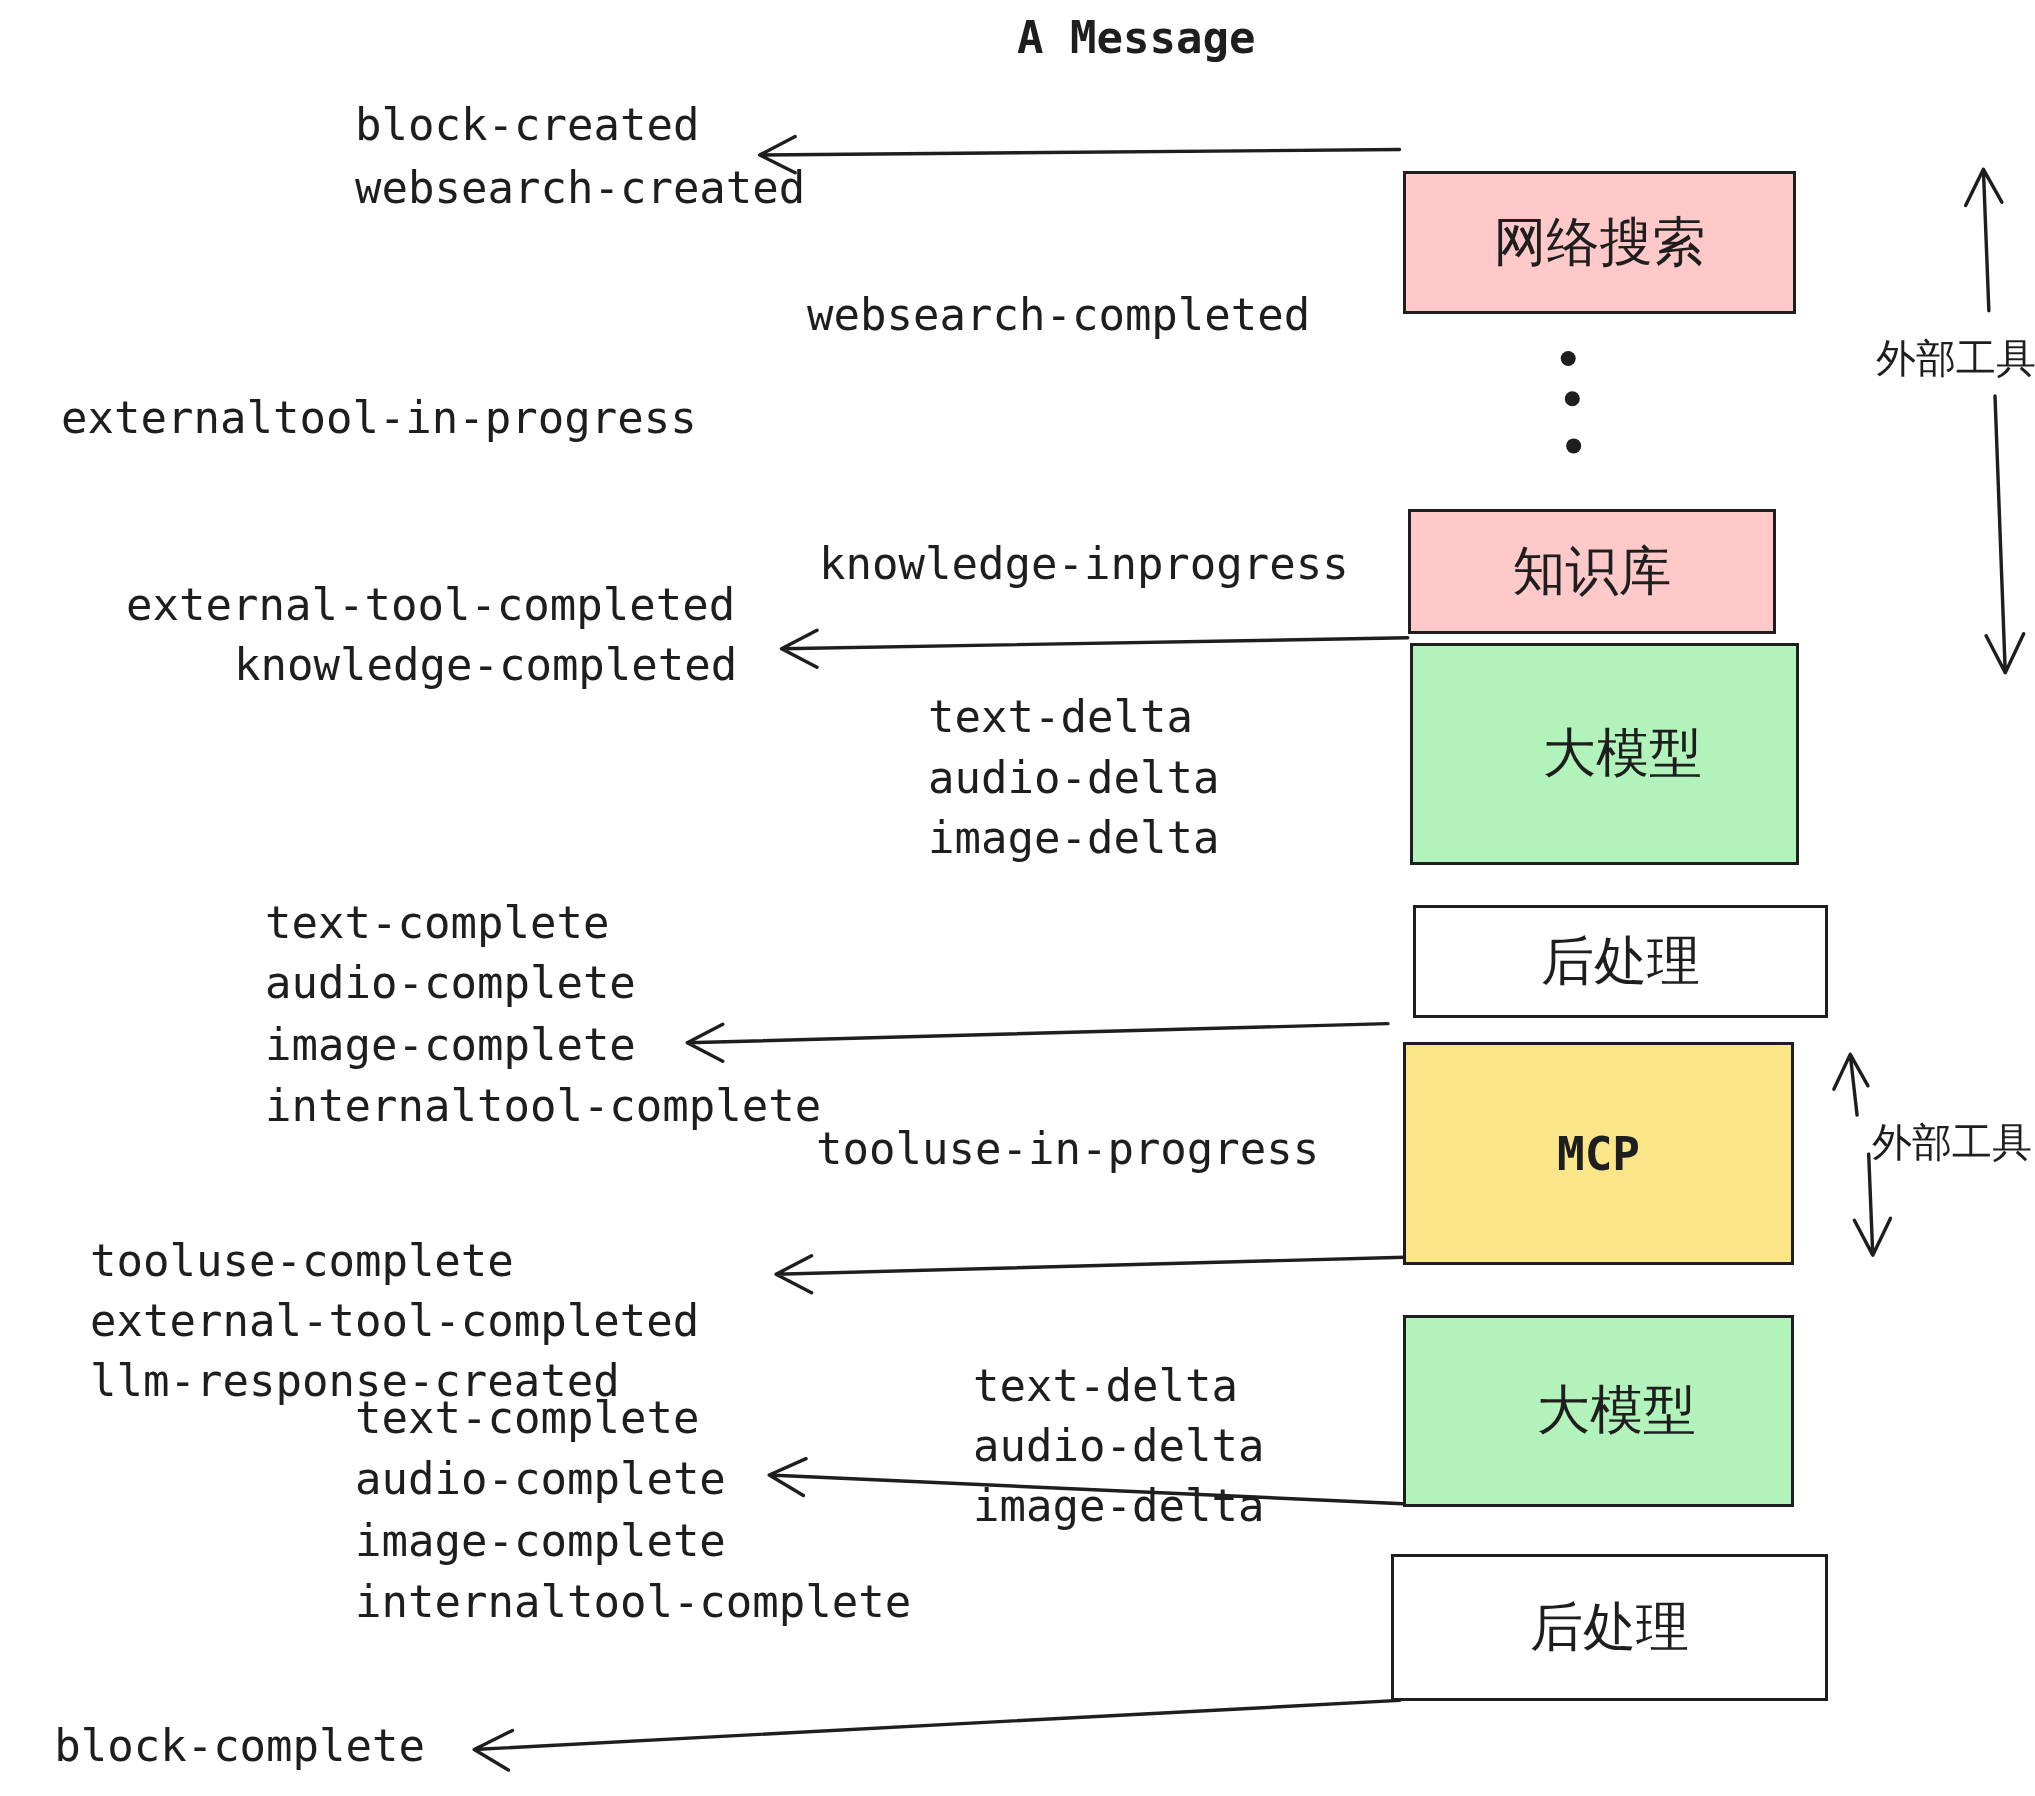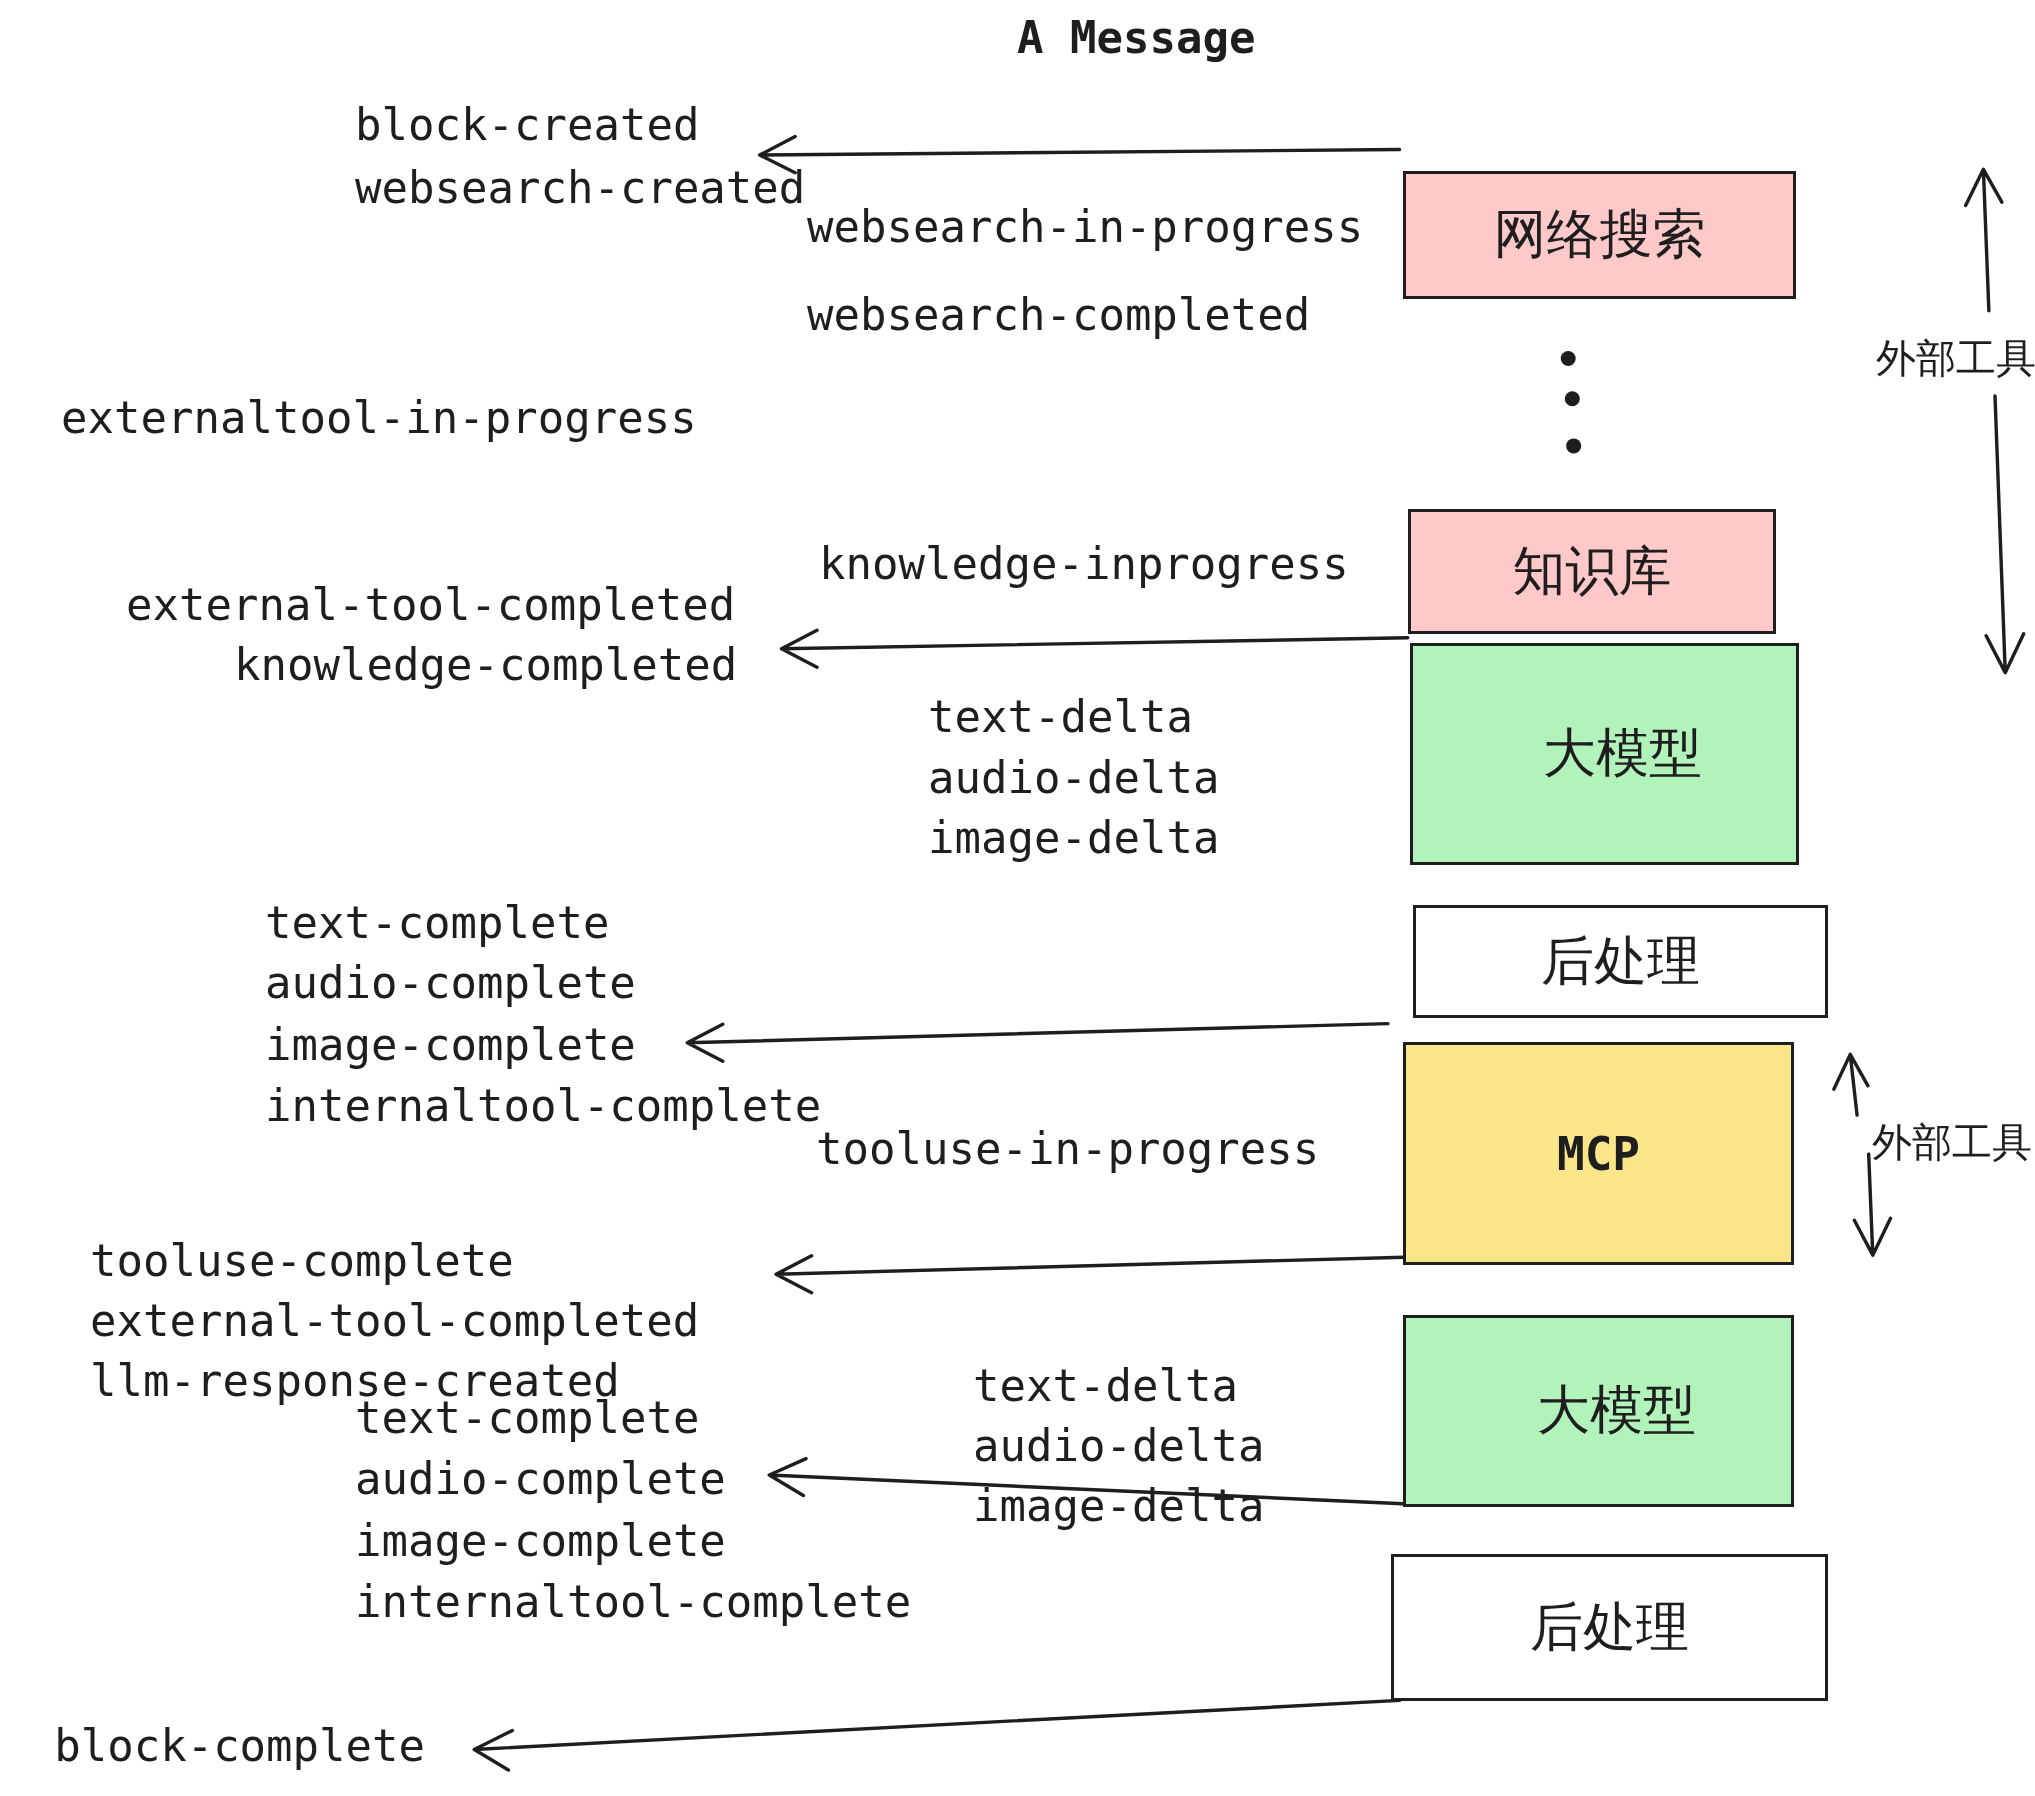--- a/index.html
+++ b/index.html
@@ -93,21 +93,20 @@
       <circle cx="2232" cy="525" r="11"></circle>
       <circle cx="2238" cy="584" r="11"></circle>
       <circle cx="2240" cy="653" r="11"></circle>
     </g>
   </svg>
 
   <div class="title" style="left:973px;top:12.3px;">A Message</div>
 
   <div class="ev" style="left:311px;top:102px;">block-created</div>
   <div class="ev" style="left:311px;top:165px;">websearch-created</div>
-  <div class="ev" style="left:763px;top:204px;">websearch-in-progress</div>
   <div class="ev" style="left:763px;top:292px;">websearch-completed</div>
   <div class="ev" style="left:17px;top:395px;">externaltool-in-progress</div>
   <div class="ev" style="left:775px;top:541px;">knowledge-inprogress</div>
   <div class="ev" style="left:82px;top:582px;">external-tool-completed</div>
   <div class="ev" style="left:190px;top:642px;">knowledge-completed</div>
   <div class="ev" style="left:884px;top:694px;">text-delta</div>
   <div class="ev" style="left:884px;top:755px;">audio-delta</div>
   <div class="ev" style="left:884px;top:815px;">image-delta</div>
   <div class="ev" style="left:221px;top:900px;">text-complete</div>
   <div class="ev" style="left:221px;top:960px;">audio-complete</div>
@@ -119,21 +118,21 @@
   <div class="ev" style="left:46px;top:1358px;">llm-response-created</div>
   <div class="ev" style="left:929px;top:1363px;">text-delta</div>
   <div class="ev" style="left:929px;top:1423px;">audio-delta</div>
   <div class="ev" style="left:929px;top:1483px;">image-delta</div>
   <div class="ev" style="left:311px;top:1395px;">text-complete</div>
   <div class="ev" style="left:311px;top:1456px;">audio-complete</div>
   <div class="ev" style="left:311px;top:1518px;">image-complete</div>
   <div class="ev" style="left:311px;top:1579px;">internaltool-complete</div>
   <div class="ev" style="left:10.2px;top:1723px;">block-complete</div>
 
-  <div class="box fill-pink" style="left:1359px;top:171px;width:393px;height:128px;">
+  <div class="box fill-pink" style="left:1359px;top:171px;width:393px;height:143px;">
     <span class="lbl">网络搜索</span>
   </div>
   <div class="box fill-pink" style="left:1364px;top:509px;width:368px;height:125px;">
     <span class="lbl">知识库</span>
   </div>
   <div class="box fill-green" style="left:1366px;top:643px;width:389px;height:222px;">
     <span class="lbl">大模型</span>
   </div>
   <div class="box fill-white" style="left:1369px;top:905px;width:415px;height:113px;">
     <span class="lbl">后处理</span>

